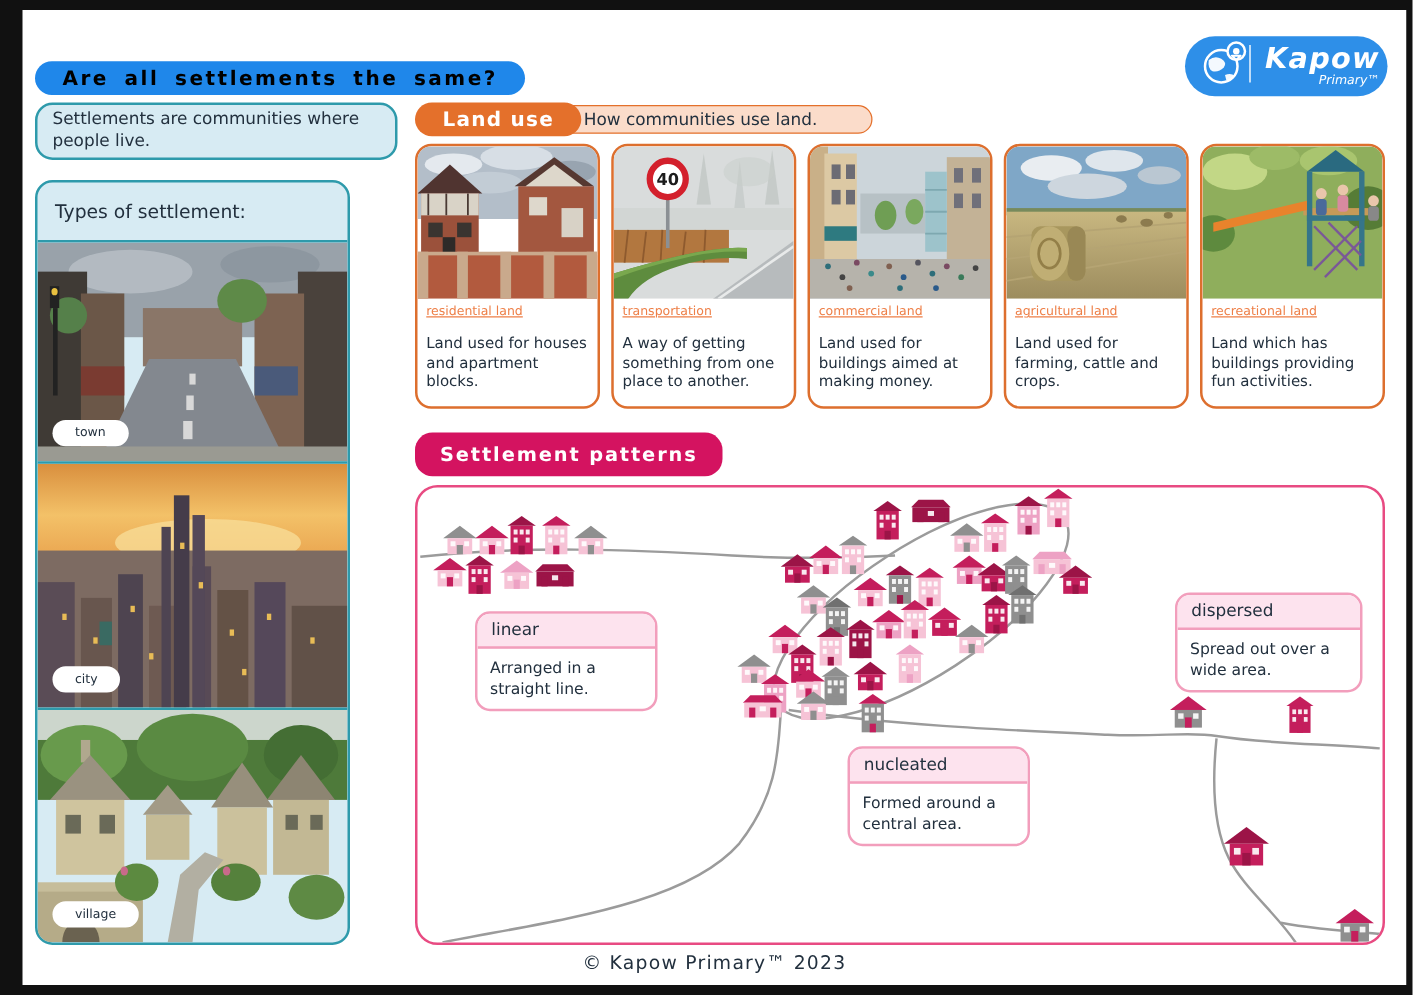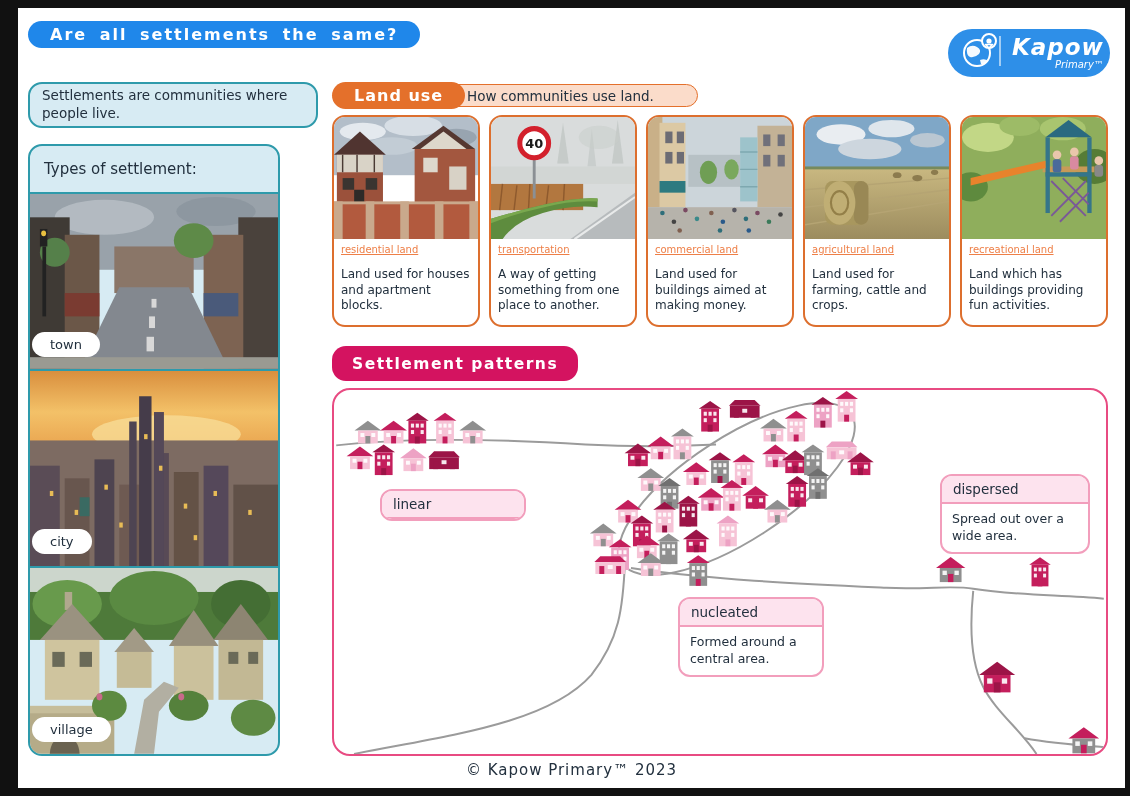--- a/index.html
+++ b/index.html
@@ -1,40 +1,40 @@
 <!DOCTYPE html>
 <html><head>
 <meta charset="utf-8">
 <style>
   html,body{margin:0;padding:0;}
   body{width:1130px;height:796px;position:relative;background:#111;
        font-family:"DejaVu Sans","Liberation Sans",sans-serif;color:#22303e;}
   .page{position:absolute;left:18px;top:8px;width:1107px;height:780px;background:#ffffff;overflow:hidden;}
 
   
-  .title-badge{position:absolute;left:10px;top:13px;height:27px;background:#1f87ea;border-radius:14px;
-      color:#ffffff;font-weight:bold;font-size:16px;letter-spacing:2px;word-spacing:5px;
+  .title-badge{position:absolute;left:10px;top:41px;height:27px;background:#1f87ea;border-radius:14px;
+      color:#000000;font-weight:bold;font-size:16px;letter-spacing:2px;word-spacing:5px;
       display:flex;align-items:center;padding:0 22px;}
   .logo{position:absolute;left:930px;top:21px;width:162px;height:48px;background:#2e8fe8;border-radius:24px;
       display:flex;align-items:center;padding:0 10px;box-sizing:border-box;}
   .logo-text{color:#fff;margin-left:8px;line-height:1;}
   .logo-brand{font-size:23px;font-weight:bold;font-style:italic;letter-spacing:1px;}
   .logo-sub{font-size:10px;font-style:italic;text-align:right;margin-top:1px;}
 
   
   .intro-box{position:absolute;left:10px;top:74px;width:290px;height:46px;box-sizing:border-box;
       background:#d7ebf3;border:2px solid #2e9aab;border-radius:14px;display:flex;align-items:center;
       padding:0 12px;font-size:13.5px;line-height:1.3;}
   .types-box{position:absolute;left:10px;top:136px;width:252px;height:612px;box-sizing:border-box;
       border:2px solid #2e9aab;border-radius:14px;background:#d7ebf3;overflow:hidden;display:flex;flex-direction:column;}
   .types-heading{height:46px;display:flex;align-items:center;padding:0 14px;font-size:15px;}
   .photo-wrap{position:relative;border-top:2px solid #2e9aab;overflow:hidden;}
   .photo-wrap svg{display:block;width:100%;height:100%;}
-  .pill-label{position:absolute;left:2px;bottom:12px;background:#fff;border-radius:16px;
-      padding:5px 18px;font-size:13px;}
+  .pill-label{position:absolute;left:12px;bottom:12px;background:#fff;border-radius:16px;
+      padding:5px 18px;font-size:10px;}
 
   
   .lu-head{position:absolute;left:314px;top:74px;width:380px;height:27px;}
   .lu-pill{position:absolute;left:4px;top:2px;width:362px;height:23px;background:#fbdcca;border:1.5px solid #e4702b;
       border-radius:13px;box-sizing:border-box;display:flex;align-items:center;padding-left:130px;font-size:13.5px;}
   .lu-badge{position:absolute;left:0;top:0;height:27px;background:#e4702b;border-radius:14px;color:#fff;
       font-weight:bold;font-size:16px;letter-spacing:1px;display:flex;align-items:center;padding:0 22px;}
   .lu-row{position:absolute;left:314px;top:107px;width:776px;height:212px;display:flex;gap:9px;}
   .lu-card{flex:1;border:2px solid #dd6f2e;border-radius:13px;background:#fff;overflow:hidden;
       display:flex;flex-direction:column;box-sizing:border-box;}
@@ -807,20 +807,21 @@
           <polygon points="-1.5,9 12,-1 25.5,9" fill="#c41e5c"></polygon>
           <rect x="2" y="9" width="20" height="13" fill="#8f8f8f"></rect>
           <rect x="9.5" y="14.5" width="5" height="7.5" fill="#c41e5c"></rect>
           <rect x="4.5" y="11.5" width="4" height="4" fill="#fff" opacity=".9"></rect>
           <rect x="15.5" y="11.5" width="4" height="4" fill="#fff" opacity=".9"></rect>
         </g>
       </svg>
 
     <div class="pattern-card pc-linear">
       <div class="pc-head">linear</div>
+      <div class="pc-body">Arranged in a straight line.</div>
     </div>
     <div class="pattern-card pc-nucleated">
       <div class="pc-head">nucleated</div>
       <div class="pc-body">Formed around a central area.</div>
     </div>
     <div class="pattern-card pc-dispersed">
       <div class="pc-head">dispersed</div>
       <div class="pc-body">Spread out over a wide area.</div>
     </div>
   </div>

